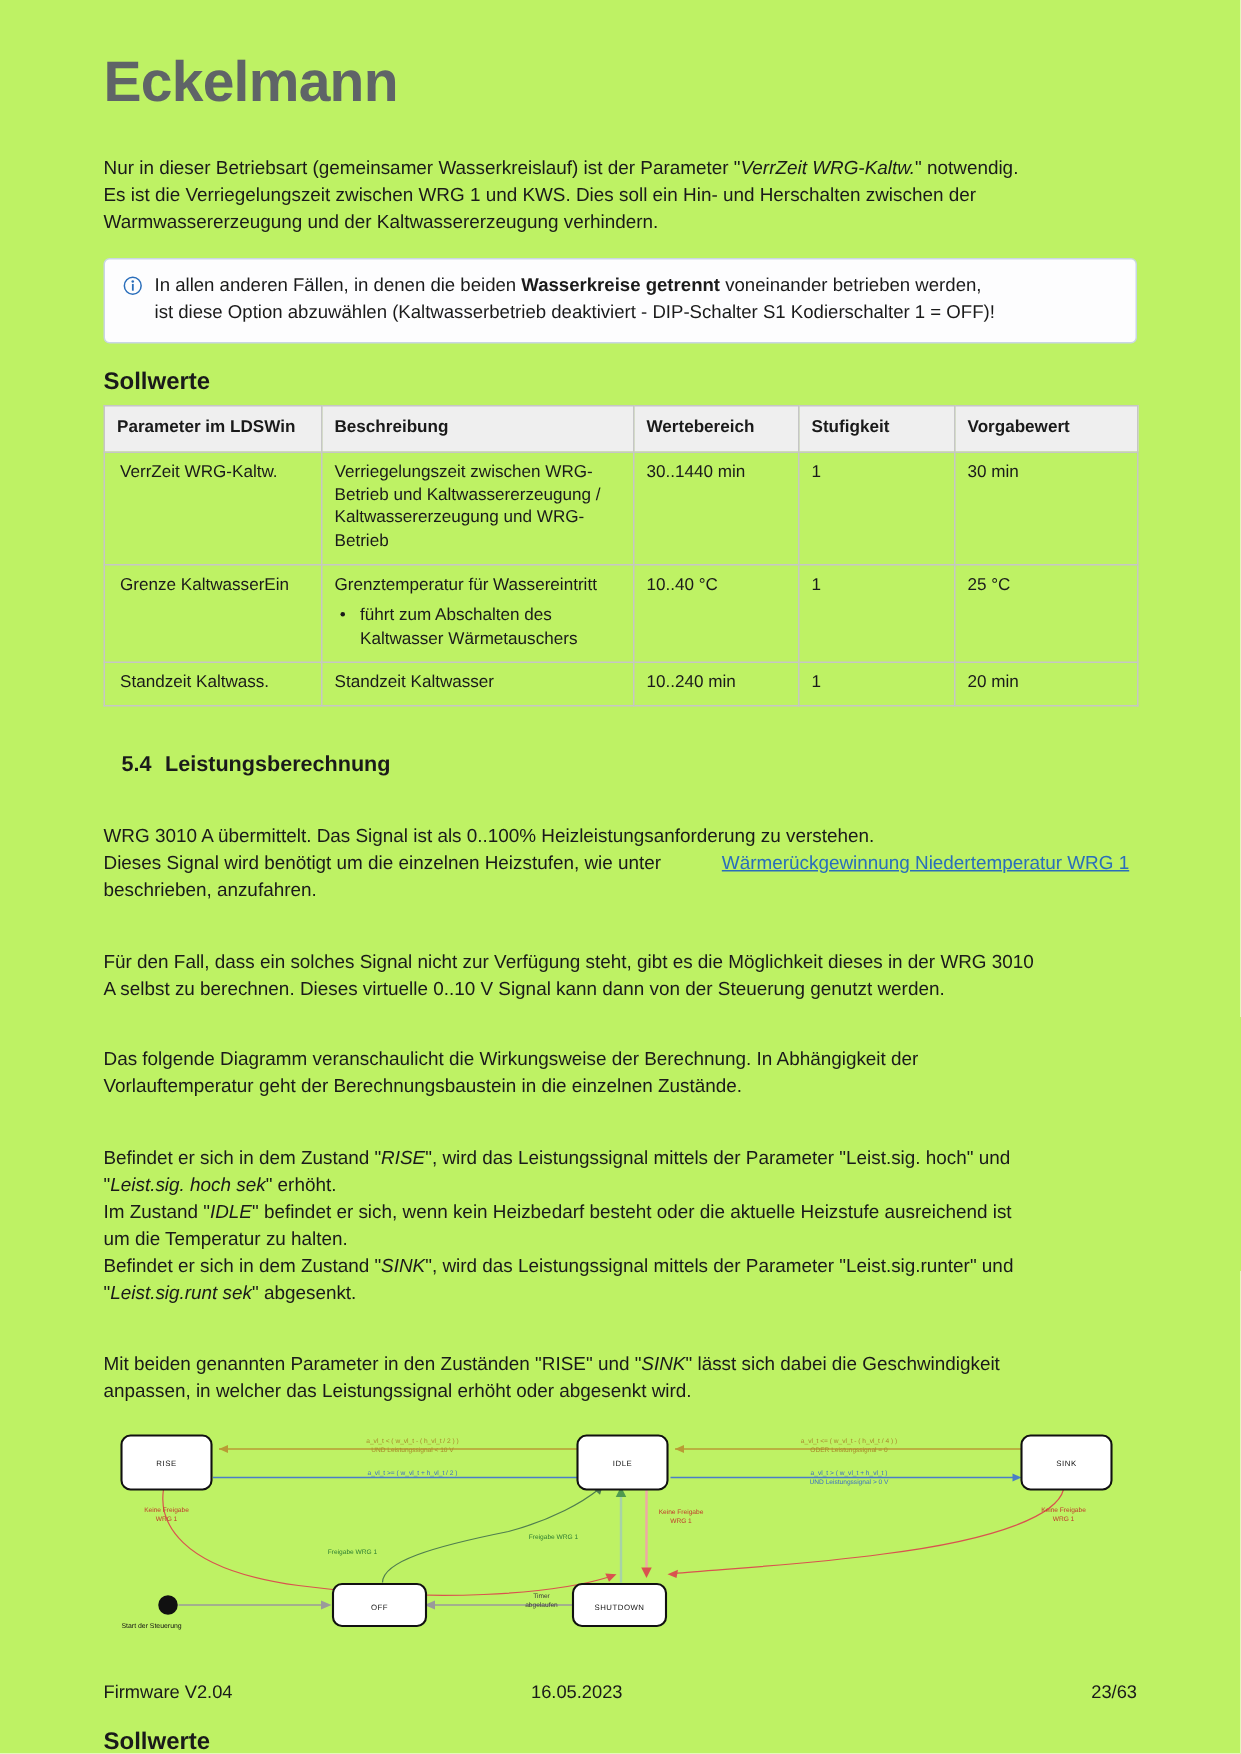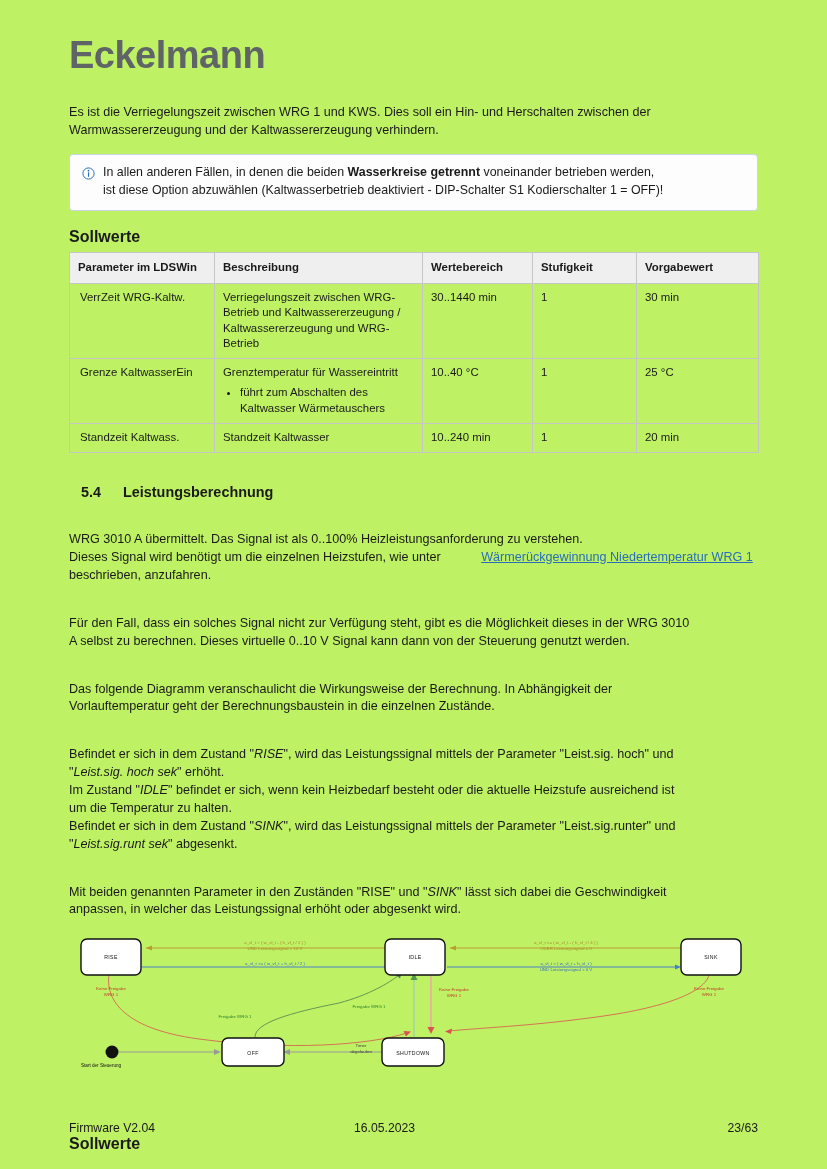--- a/index.html
+++ b/index.html
@@ -111,21 +111,21 @@
   col.w3 { width: 104px; }
   col.w4 { width: 122px; }
 
   
   h2.sect {
     font-size: 14.4px;
     font-weight: bold;
     margin: 31px 0 13px 0;
     padding-left: 12px;
   }
-  h2.sect .num { margin-right: 22px; text-align: center; }
+  h2.sect .num { margin-right: 9px; text-align: center; }
 
   .body-block { padding-left: 0; }
 
   
   .diagram-wrap {
     position: relative;
     margin-top: 14px;
     width: 689px;
     height: 185px;
   }
@@ -171,20 +171,21 @@
 </head>
 <body>
 
 <div id="page">
 
   <div class="content">
 
     <div class="logo">Eckelmann</div>
 
     <div class="intro">
+      <p class="para"><span>Nur in dieser Betriebsart (gemeinsamer Wasserkreislauf) ist der Parameter "</span><em class="it">VerrZeit WRG-Kaltw.</em><span>" notwendig.</span></p>
       <p class="para">Es ist die Verriegelungszeit zwischen WRG 1 und KWS. Dies soll ein Hin- und Herschalten zwischen der</p>
       <p class="para">Warmwassererzeugung und der Kaltwassererzeugung verhindern.</p>
     </div>
 
     <div class="infobox">
       <span class="info-icon">
         <svg width="13" height="13" viewBox="0 0 13 13">
           <circle cx="6.5" cy="6.5" r="5.6" fill="none" stroke="#2a6ebb" stroke-width="1"></circle>
           <circle cx="6.5" cy="3.7" r="0.85" fill="#2a6ebb"></circle>
           <rect x="5.95" y="5.3" width="1.2" height="4.5" fill="#2a6ebb"></rect>

